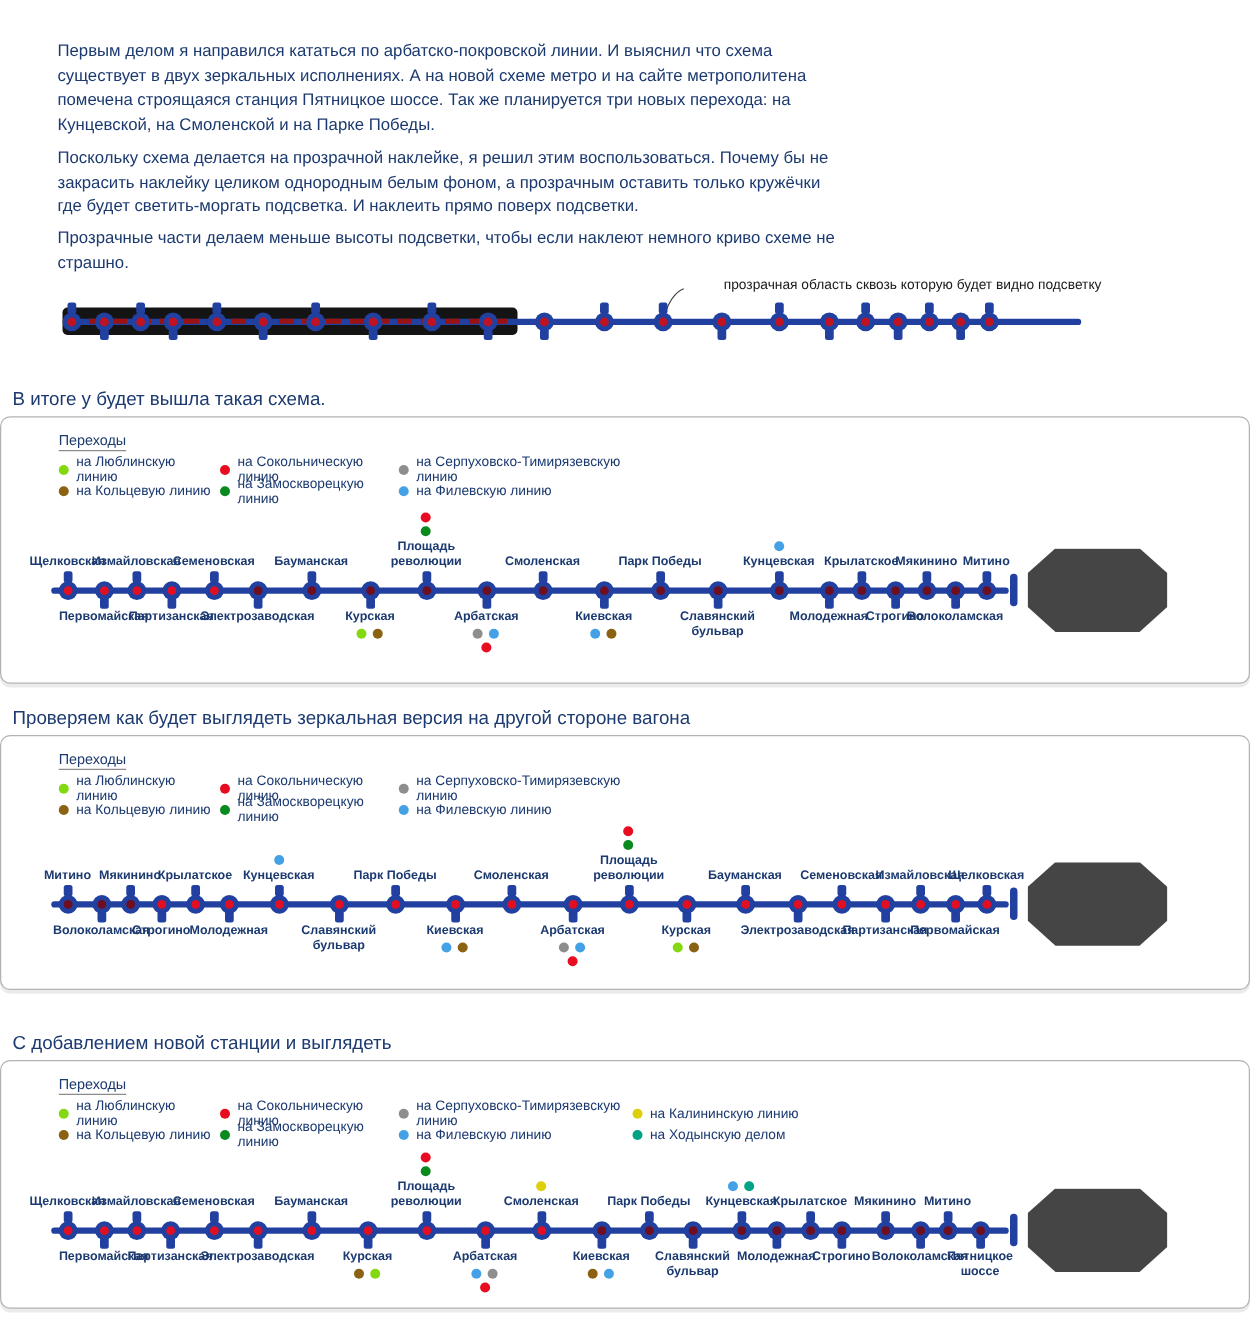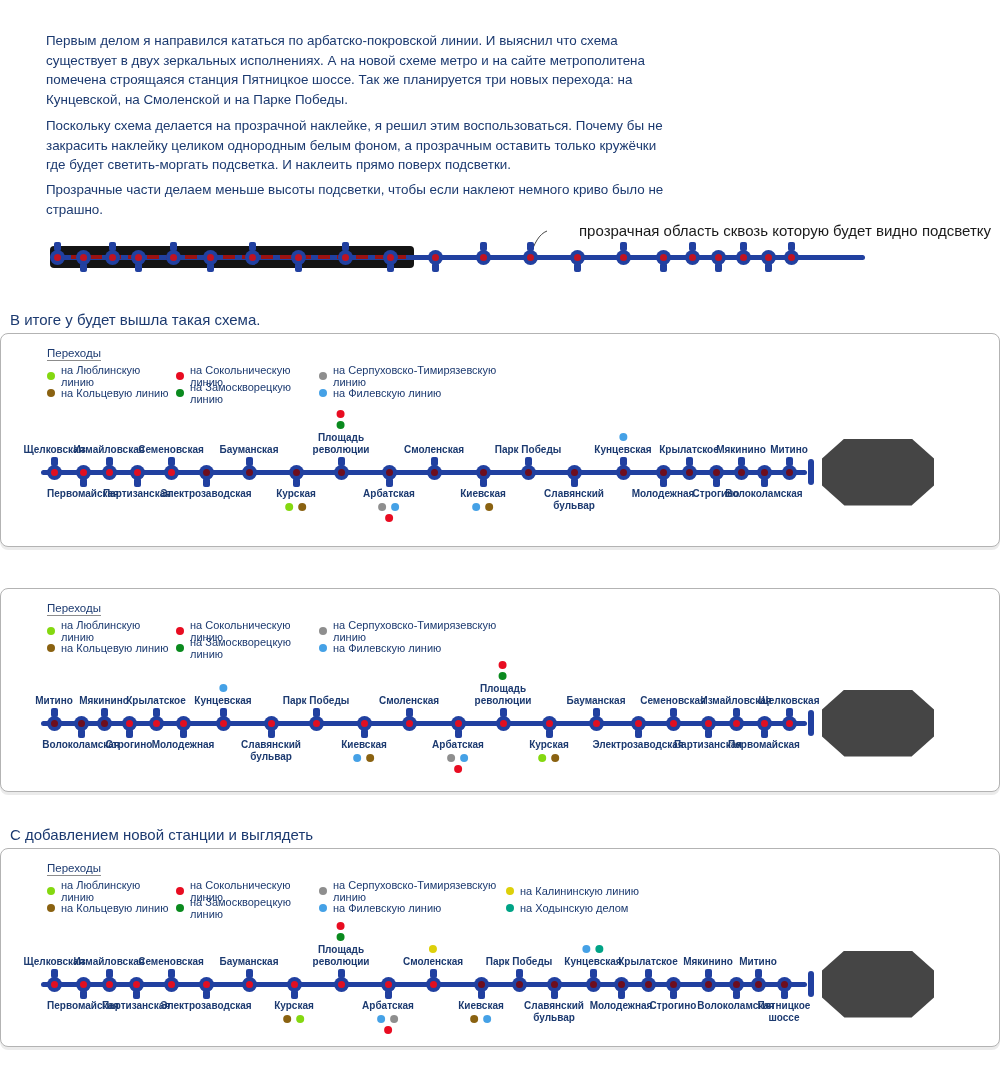--- a/index.html
+++ b/index.html
@@ -21,30 +21,30 @@
   .stem{position:absolute;width:7px;height:9px;border-radius:2px;}
   .scol{position:absolute;display:flex;flex-direction:column;align-items:center;gap:3px;
         transform:translateX(-50%);}
   .slabel{font-size:10px;font-weight:bold;line-height:12px;color:#1c3a70;text-align:center;
         white-space:pre-line;}
   .drow{display:flex;gap:5px;}
   .oct{position:absolute;clip-path:polygon(20% 0%,80% 0%,100% 30%,100% 70%,80% 100%,20% 100%,0% 70%,0% 30%);}
   .cap{position:absolute;width:6px;height:26px;border-radius:3px;}
   .bstrip{position:absolute;border-radius:4px;}
   .dash{position:absolute;height:4px;}
-  .annot{position:absolute;font-size:15px;color:#1a1a1a;white-space:nowrap;padding-left:28px;}
+  .annot{position:absolute;font-size:11px;color:#1a1a1a;white-space:nowrap;padding-left:28px;}
 </style>
 </head>
 <body>
 
 <div class="pg">
 
   <div class="para" style="top:31px">Первым делом я направился кататься по арбатско-покровской линии. И выяснил что схема существует в двух зеркальных исполнениях. А на новой схеме метро и на сайте метрополитена помечена строящаяся станция Пятницкое шоссе. Так же планируется три новых перехода: на Кунцевской, на Смоленской и на Парке Победы.</div>
   <div class="para" style="top:116px">Поскольку схема делается на прозрачной наклейке, я решил этим воспользоваться. Почему бы не закрасить наклейку целиком однородным белым фоном, а прозрачным оставить только кружёчки где будет светить-моргать подсветка. И наклеить прямо поверх подсветки.</div>
-  <div class="para" style="top:180px">Прозрачные части делаем меньше высоты подсветки, чтобы если наклеют немного криво было не страшно.</div>
+  <div class="para" style="top:180px">Прозрачные части делаем меньше высоты подсветки, чтобы если наклеют немного криво схеме не страшно.</div>
 
   <div style="position:absolute;left:0;top:210px;width:1000px;height:95px;">
     <div class="annot" style="left:551px;top:12px">прозрачная область сквозь которую будет видно подсветку</div>
     <svg width="40" height="45" style="position:absolute;left:515px;top:14px">
       <path d="M 32 7 C 24 10, 19 20, 16 30" stroke="#444" stroke-width="1" fill="none"></path>
     </svg>
   <div class="bstrip" style="left: 50px; top: 36px; width: 364px; height: 22px; background: rgb(20, 20, 20);"></div>
       <div class="dline" style="left: 52px; top: 44.5px; width: 813px; background: rgb(33, 64, 160);"></div>
       <div class="dash" style="left: 52px; top: 45px; width: 360px; background: repeating-linear-gradient(90deg, rgb(155, 18, 18) 0px, rgb(155, 18, 18) 12px, transparent 12px, transparent 19px);"></div>
       <div class="stem" style="left: 53.5px; background: rgb(33, 64, 160); top: 32px;"></div>
@@ -339,20 +339,21 @@
       </div>
       <div class="stem" style="left: 784.5px; background: rgb(33, 64, 160); top: 123px;"></div>
       <div class="stn" style="left: 780.5px; top: 130.5px; background: rgb(33, 64, 160);">
         <div class="ctr" style="background: rgb(110, 14, 30);"></div>
       </div>
       <div class="scol" style="left: 788px; top: 0px; height: 122px; justify-content: flex-end;">
         <div class="slabel">Митино</div>
       </div>
     </div>
 
+  <div class="heading" style="top:566px">Проверяем как будет выглядеть зеркальная версия на другой стороне вагона</div>
   <div class="panel" style="top:588px;height:202px">
     <div class="legend-title">Переходы</div>
   <div class="legend">
         <div class="lcol" style="width: 129px;">
           <div class="litem">
             <div class="ldot" style="background: rgb(132, 216, 16);"></div>
             <div class="">на Люблинскую линию</div>
           </div>
           <div class="litem">
             <div class="ldot" style="background: rgb(138, 98, 17);"></div>

